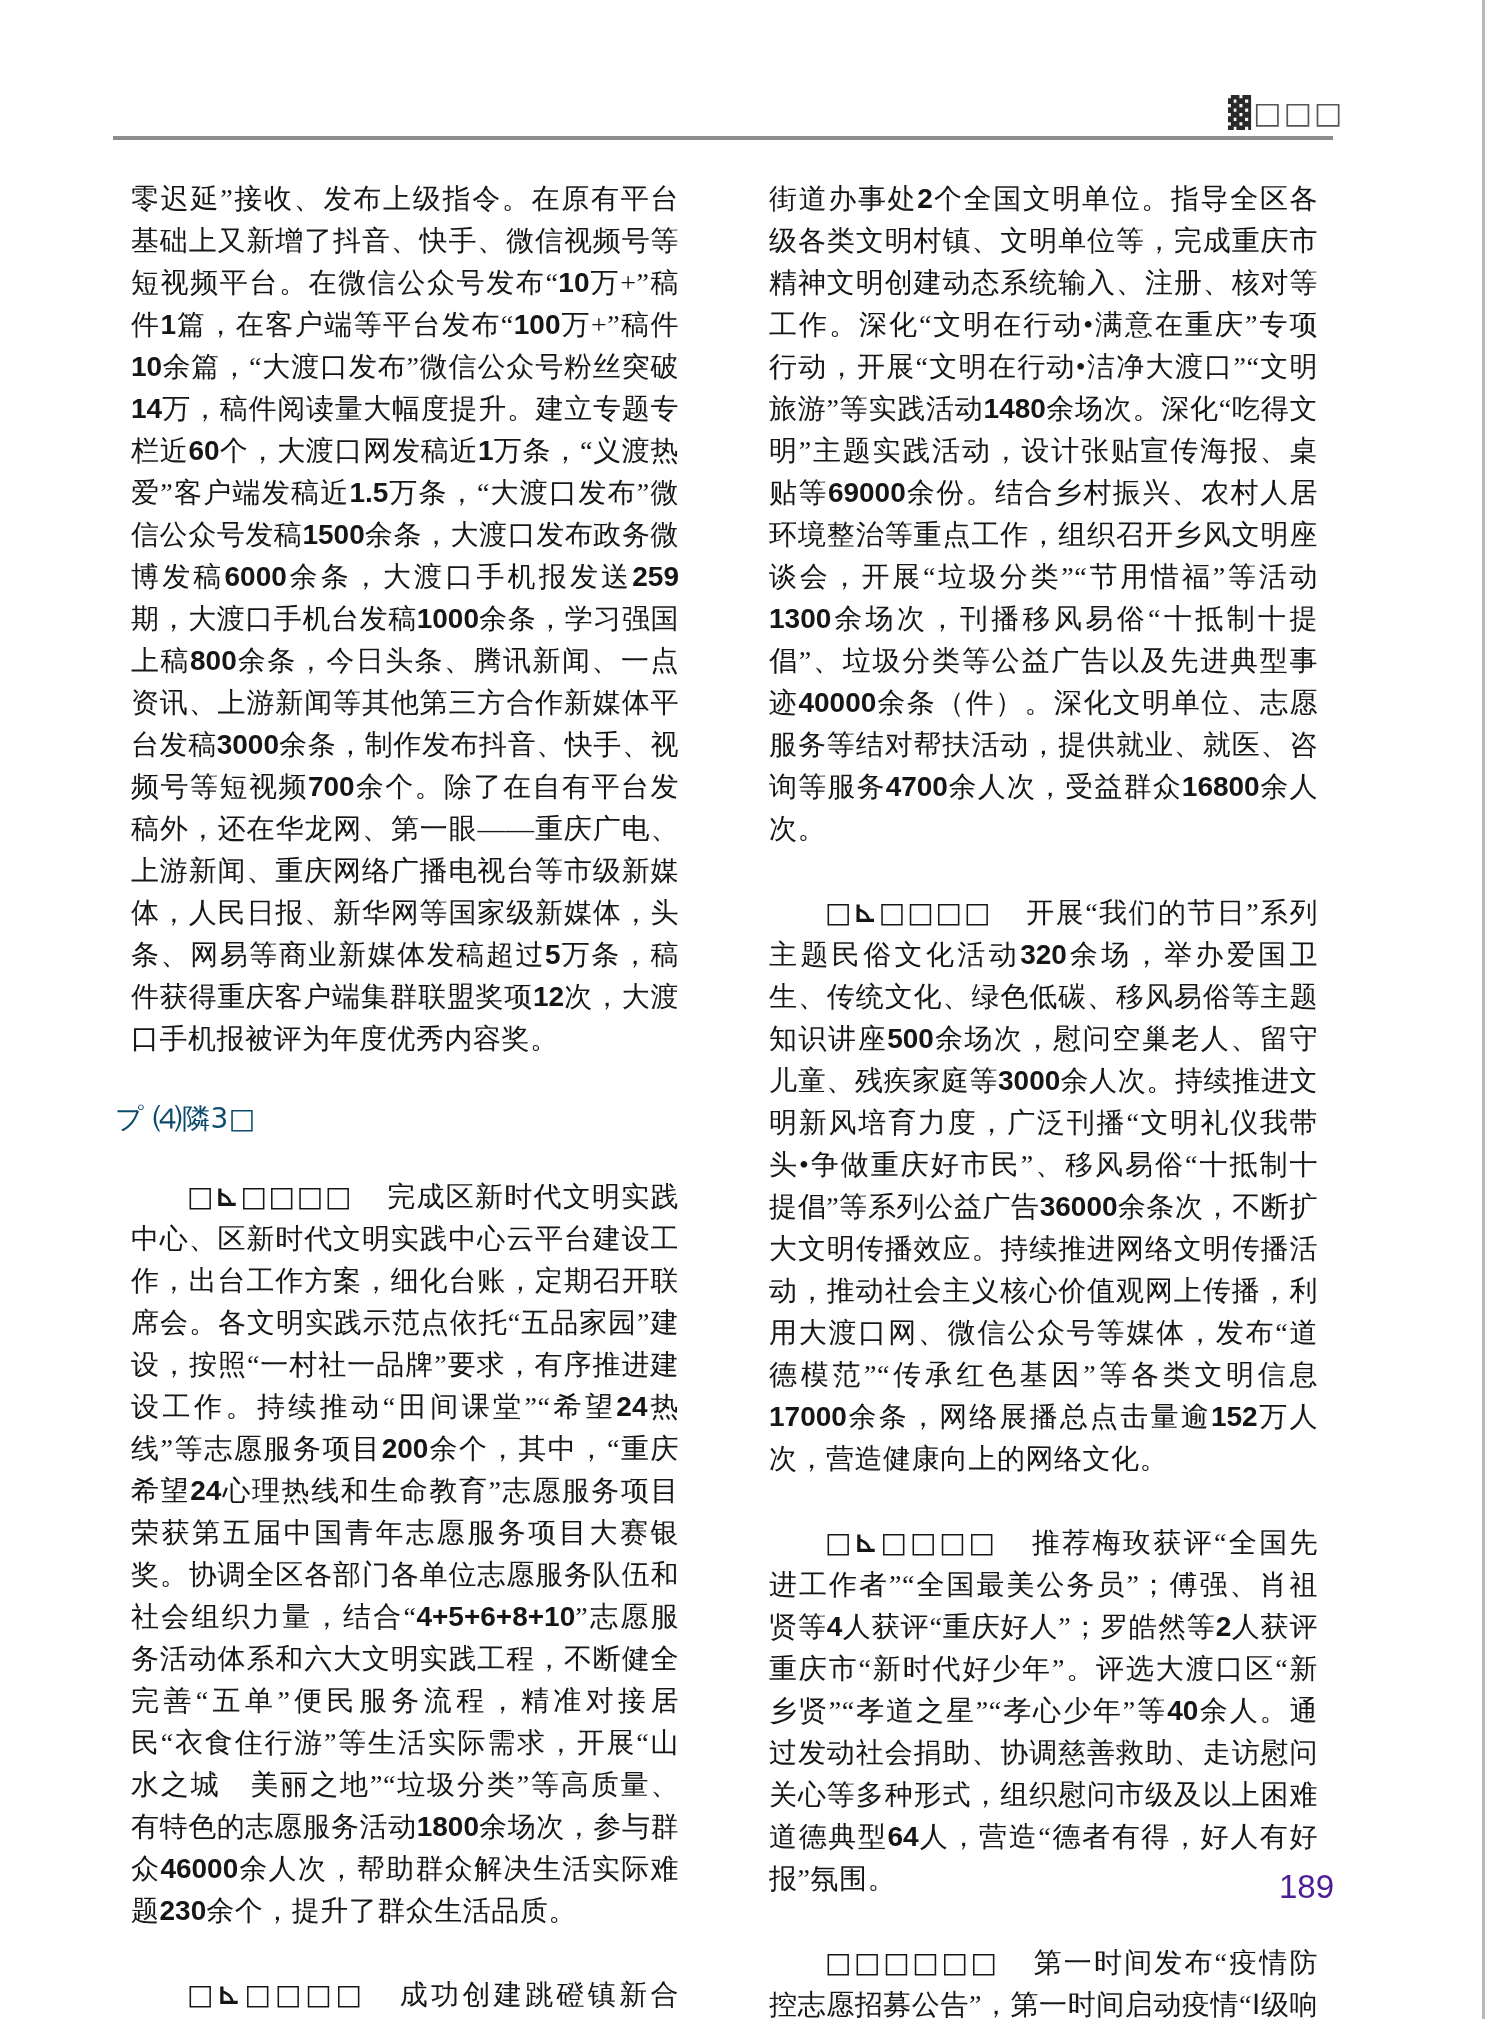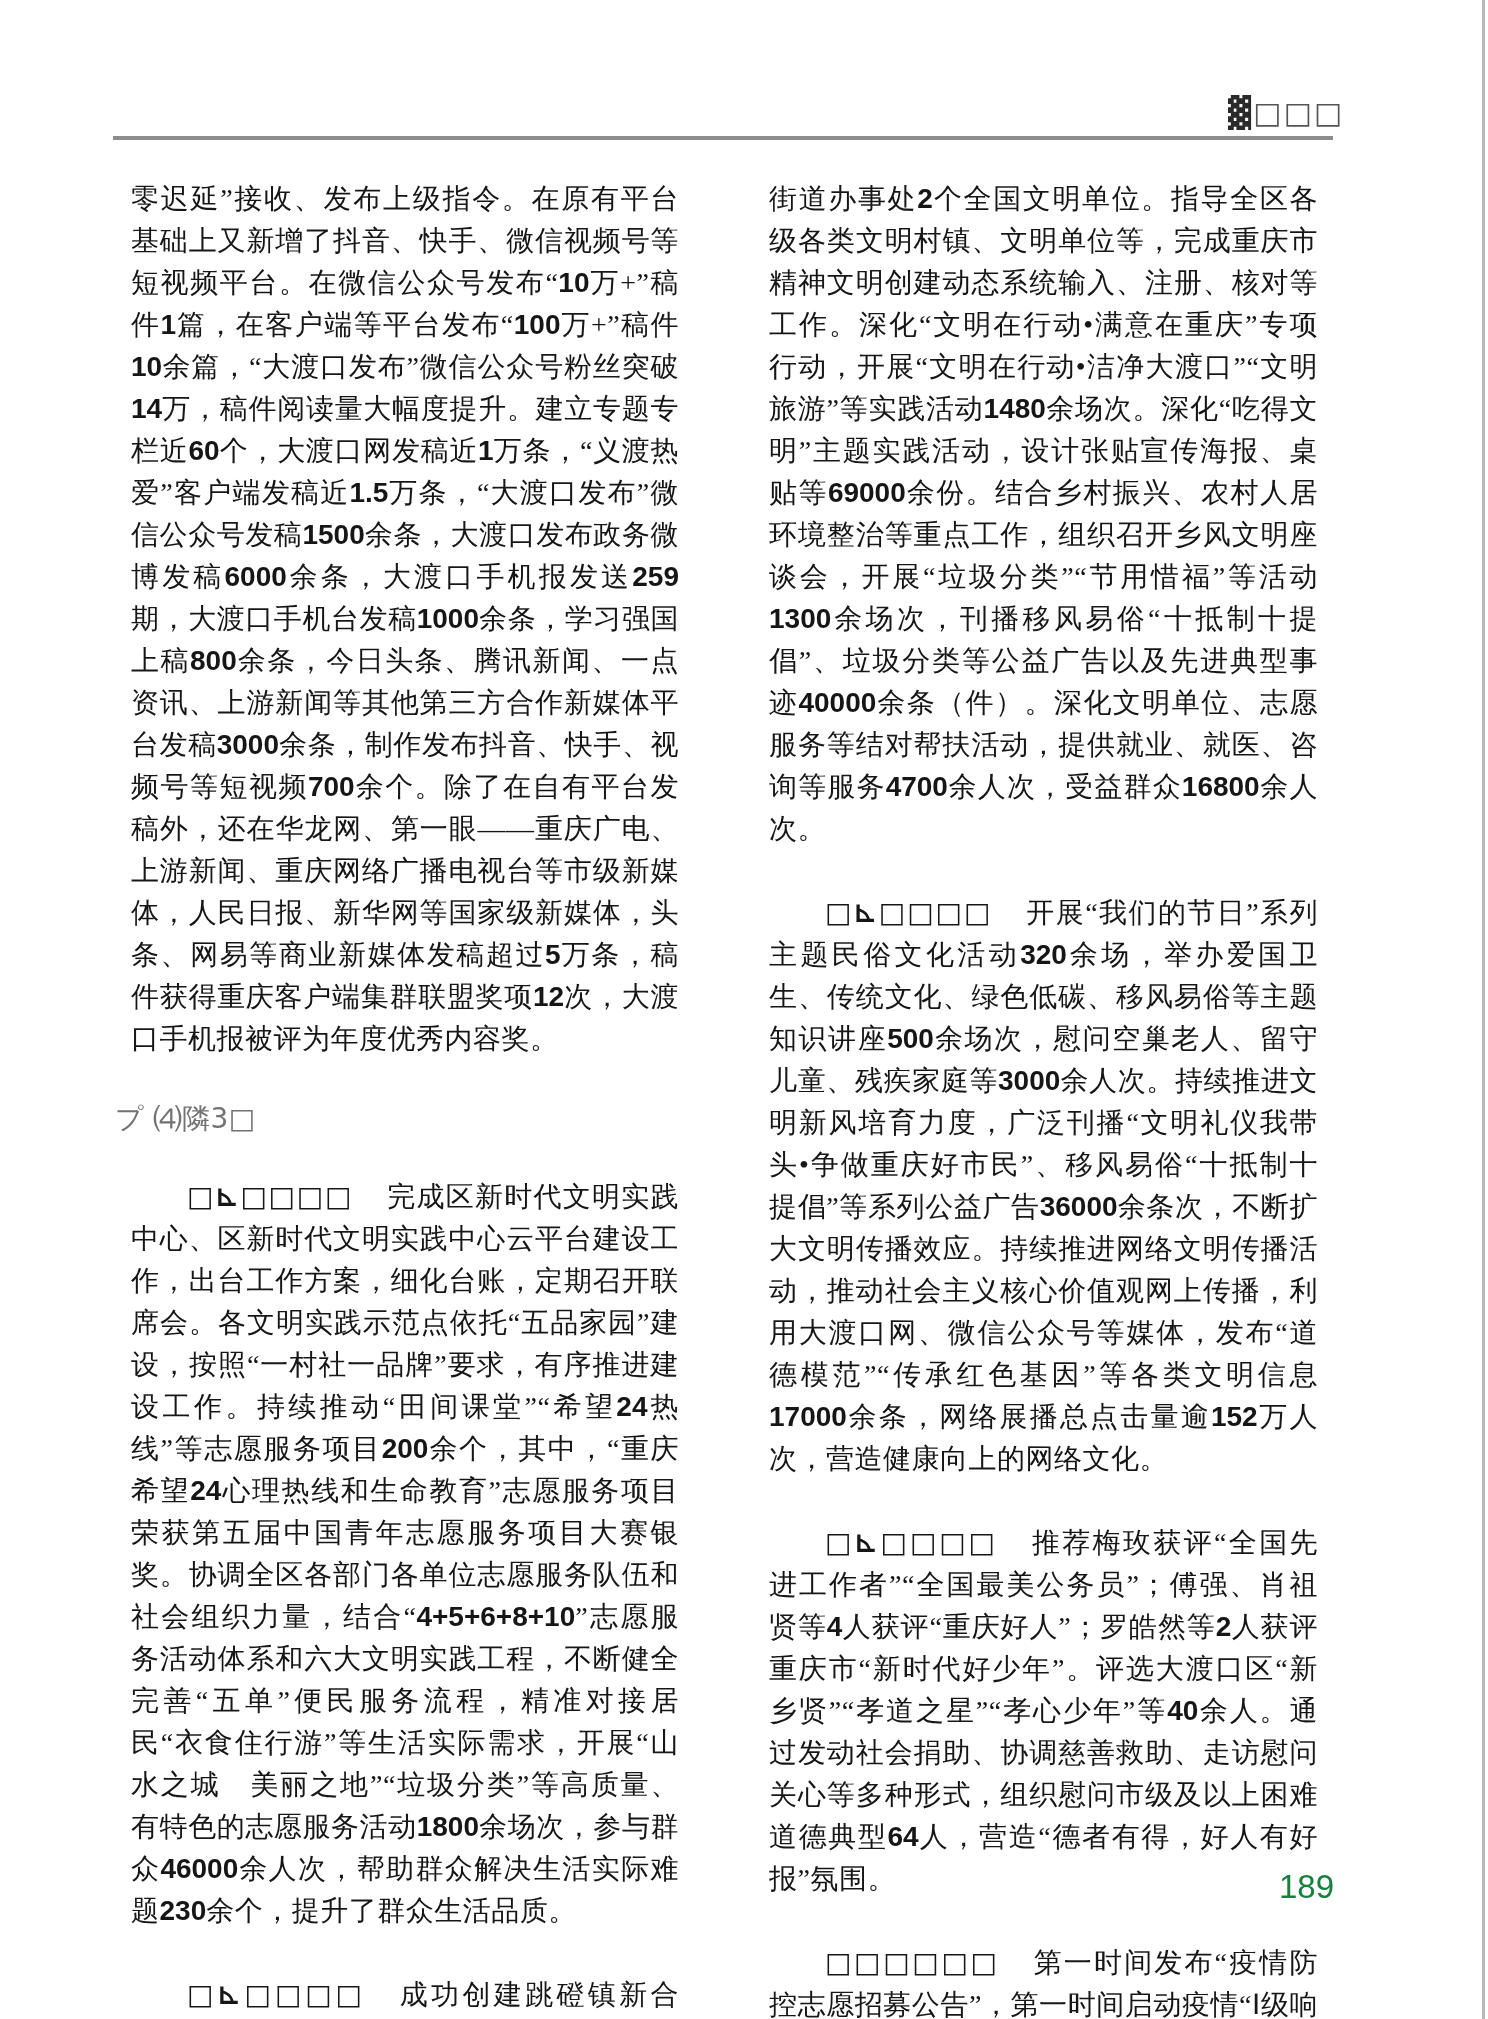--- a/index.html
+++ b/index.html
@@ -45,41 +45,41 @@
   p.indent{text-indent:56px;}
   p.spaced{margin-top:42px;}
   .byline{text-align:right !important;}
   .section-heading{
     text-align:center;
     font-size:36px;
     line-height:44px;
     margin:38px 0 36px 0 !important;
     text-indent:0 !important;
     font-family:"DejaVu Sans", sans-serif;
-    color:#737373;
+    color:#0c4a6e;
     letter-spacing:3px;
   }
   .lead-label{
     font-weight:bold;
     font-family:"DejaVu Sans", sans-serif;
     letter-spacing:1px;
     margin-right:34px;
   }
   b{
     font-family:"Liberation Sans", sans-serif;
     font-weight:700;
     letter-spacing:0;
   }
   .page-number{
     position:absolute;
     left:1134px;top:1868px;width:200px;
     text-align:right;
     font-size:33px;
     font-family:"Liberation Sans", sans-serif;
-    color:#15803d;
+    color:#4c1d95;
   }
 </style>
 </head>
 <body>
 
 <div class="page">
 
   <div class="header-mark">
     <span class="lead-glyph">▓</span><span class="box-glyphs">□□□</span>
   </div>

